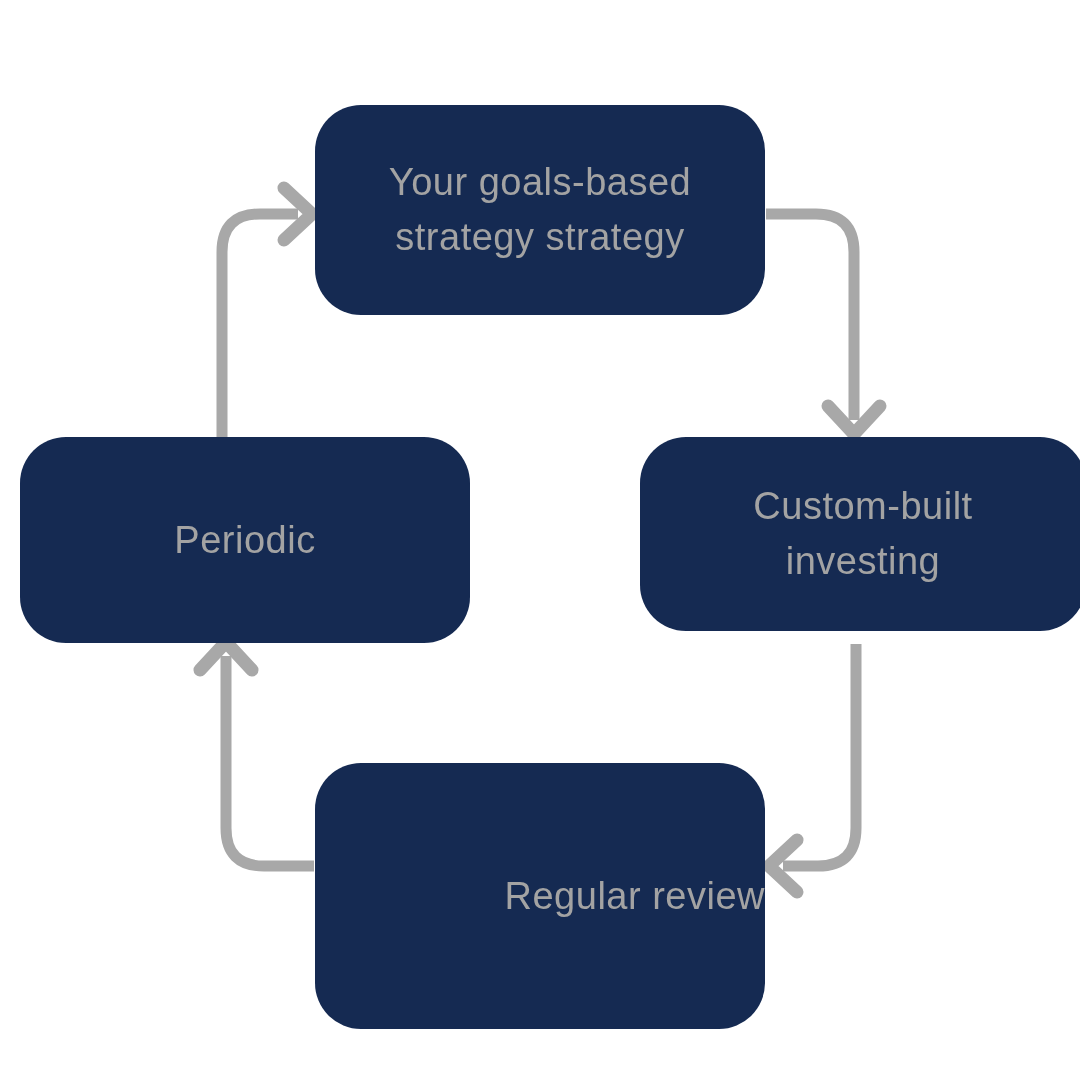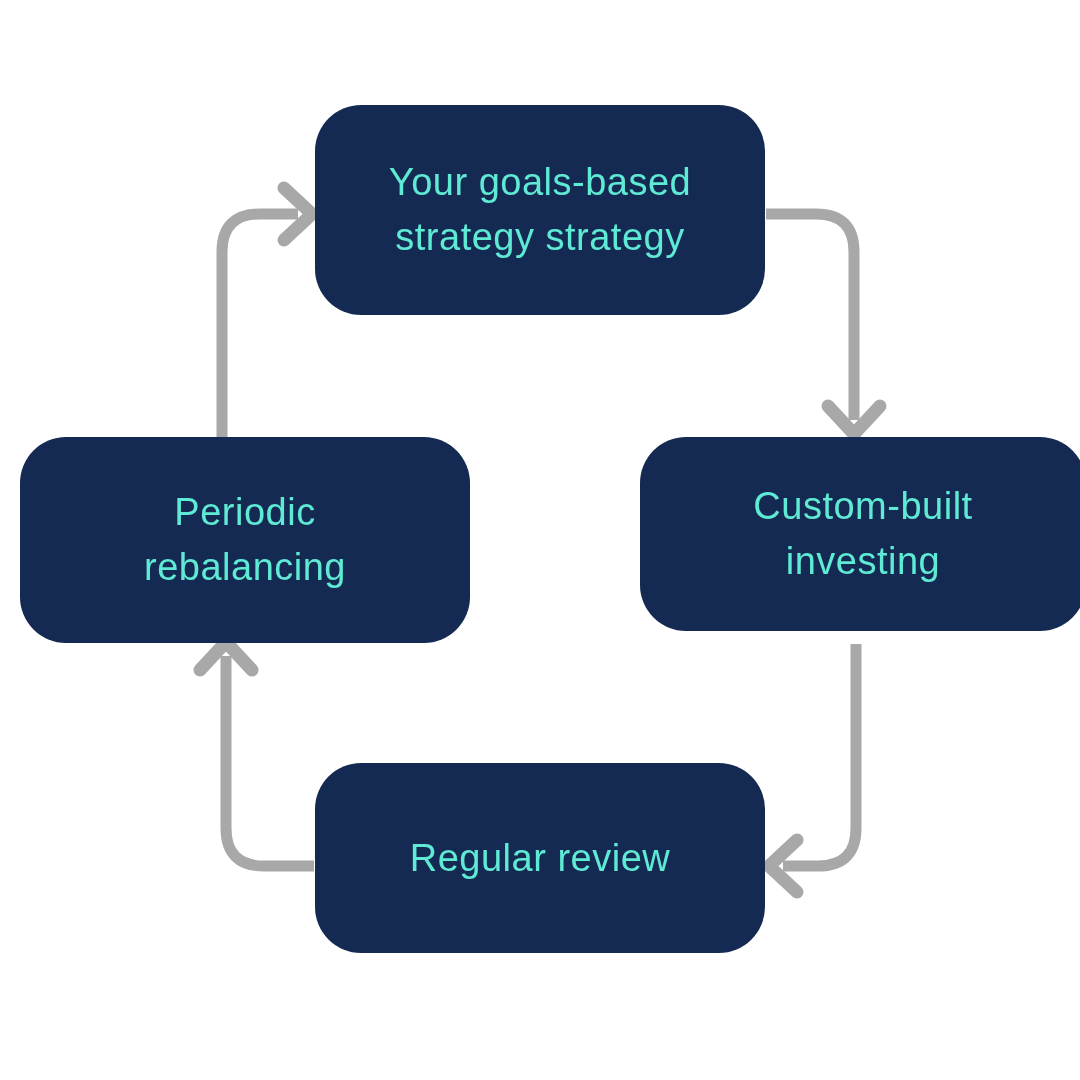--- a/index.html
+++ b/index.html
@@ -32,34 +32,34 @@
     fill: none;
     stroke: #a8a8a8;
     stroke-width: 13;
     stroke-linecap: round;
     stroke-linejoin: round;
   }
   .node {
     position: absolute;
     background: #152a52;
     border-radius: 46px;
-    color: #5eead4;
+    color: #a3a3a3;
     display: flex;
     flex-direction: column;
     align-items: center;
     justify-content: center;
     text-align: center;
     font-size: 38px;
     font-weight: 400;
     letter-spacing: 0.5px;
     line-height: 55px;
   }
   .node-top    { left: 315px; top: 105px; width: 450px; height: 210px; }
   .node-right  { left: 600px; top: 437px; width: 446px; height: 194px; margin-left: 40px; }
-  .node-bottom { left: 315px; top: 763px; width: 450px; height: 190px; }
+  .node-bottom { left: 315px; top: 763px; width: 450px; height: 266px; align-items: flex-end; }
   .node-left   { left: 20px;   top: 437px; width: 450px; height: 206px; }
 </style>
 </head>
 <body>
 
 <div class="canvas">
 
   <svg class="arrow-layer" viewBox="0 0 1080 1080" aria-hidden="true">
 
     <g>
@@ -92,16 +92,15 @@
     <div>Custom-built</div>
     <div>investing</div>
   </div>
 
   <div class="node node-bottom">
     <div>Regular review</div>
   </div>
 
   <div class="node node-left">
     <div>Periodic</div>
-    <div>rebalancing</div>
   </div>
 
 </div>
 
 </body></html>

